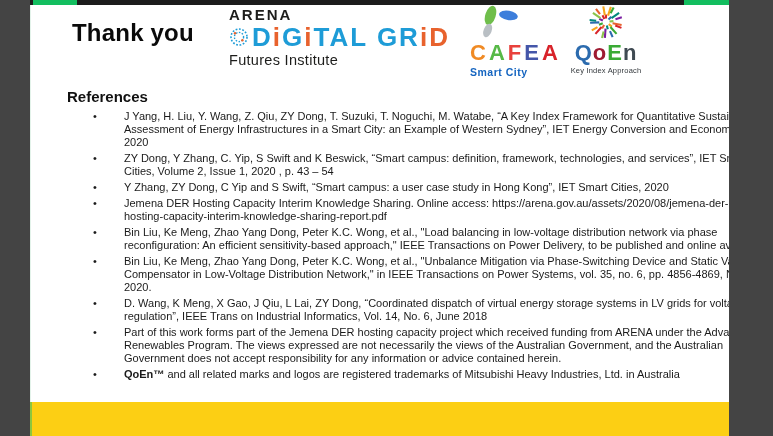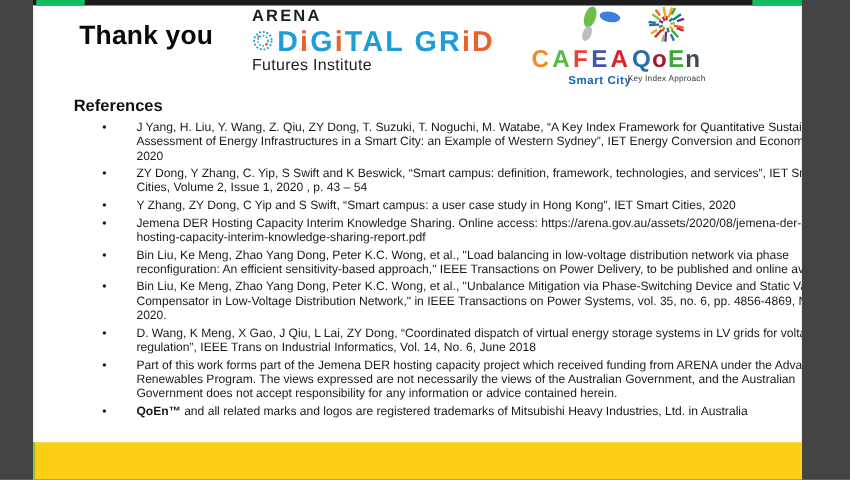--- a/index.html
+++ b/index.html
@@ -13,21 +13,21 @@
   .left-edge{position:absolute;left:0;top:5px;bottom:34px;width:1px;background:#e3f3ea;}
   
   .title{position:absolute;left:42px;top:19px;font-size:24px;font-weight:bold;color:#0a0a0a;letter-spacing:.2px;}
   
   .unsw{position:absolute;left:199px;top:7px;line-height:1;}
   .unsw .name{font-size:15px;font-weight:bold;letter-spacing:2px;color:#1d1d1b;}
   .unsw .brand{display:flex;align-items:center;gap:3px;margin-top:2px;}
   .unsw .brand-word{font-size:26px;font-weight:bold;letter-spacing:2px;white-space:pre;}
   .unsw .subtitle{font-size:14.5px;color:#1d1d1b;margin-top:3px;letter-spacing:.3px;}
   
-  .cafea{position:absolute;left:440px;top:5px;width:104px;text-align:right;line-height:1;}
+  .cafea{position:absolute;left:440px;top:5px;width:104px;text-align:left;line-height:1;}
   .cafea .word{font-size:22px;font-weight:bold;letter-spacing:3px;margin-top:0;}
   .cafea .subtitle{font-size:10.5px;font-weight:bold;color:#1565c0;margin-top:3px;letter-spacing:.5px;}
   
   .qoen{position:absolute;left:532px;top:5px;width:88px;text-align:center;line-height:1;}
   .qoen .word{font-size:22px;font-weight:bold;letter-spacing:1px;margin-top:0;}
   .qoen .subtitle{font-size:7.5px;color:#33383c;margin-top:3px;letter-spacing:.2px;}
   
   .content{position:absolute;left:37px;top:88px;width:700px;}
   .content h3{margin:0 0 5px 0;font-size:15px;font-weight:bold;color:#111;}
   .content h3.ack{margin-top:16px;}

